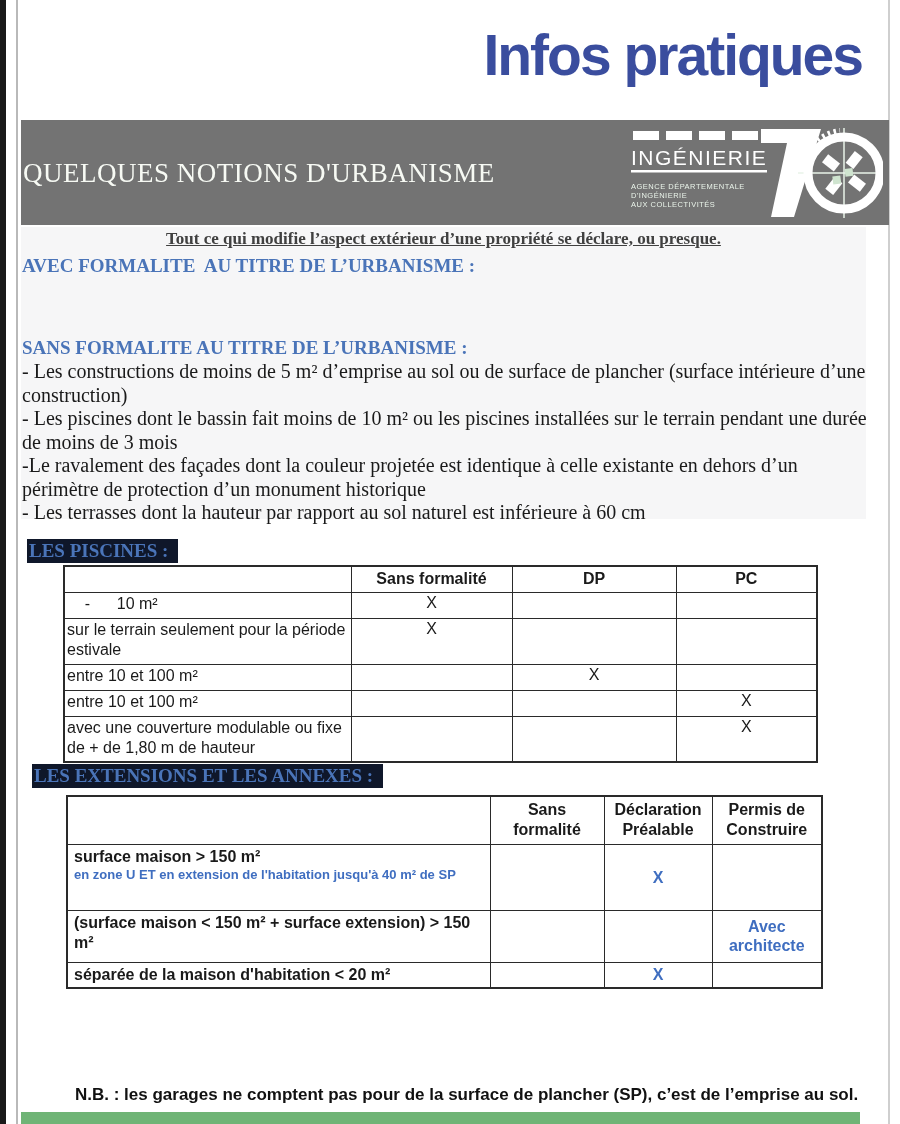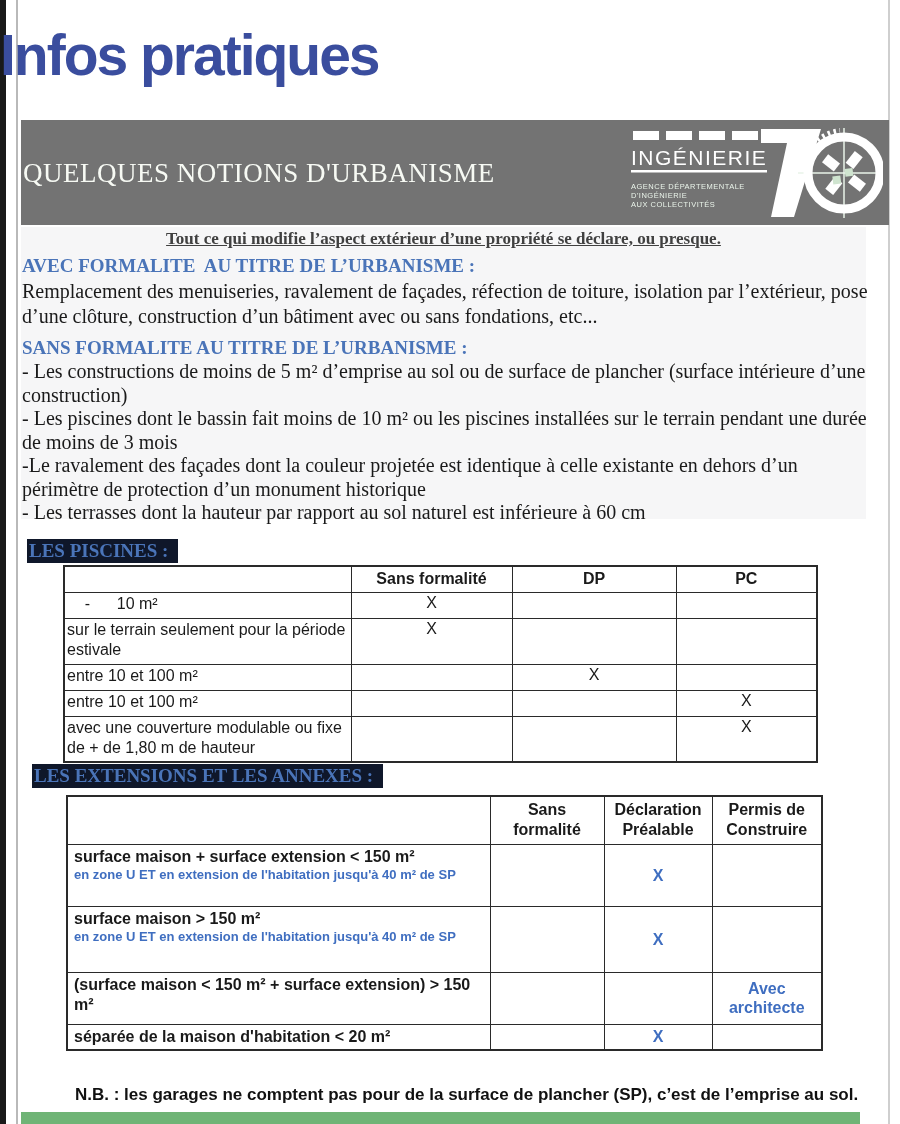--- a/index.html
+++ b/index.html
@@ -3,21 +3,21 @@
 <meta charset="utf-8">
 <style>
   html,body{margin:0;padding:0;background:#fff;}
   .page{position:relative;width:900px;height:1124px;background:#ffffff;overflow:hidden;
         font-family:"Liberation Serif",serif;color:#1a1a1a;}
   
   .edge-black{position:absolute;left:0;top:0;width:6px;height:100%;background:#191919;}
   .edge-line-left{position:absolute;left:16px;top:0;width:2px;height:100%;background:#b9b9b9;}
   .edge-line-right{position:absolute;left:888px;top:0;width:2px;height:100%;background:#cfcfcf;}
 
-  .doc-title{position:absolute;top:22px;left:0;right:38px;margin:0;text-align:left;
+  .doc-title{position:absolute;top:22px;left:0;right:38px;margin:0;text-align:right;
              font-family:"Liberation Sans",sans-serif;font-weight:800;font-size:57px;
              letter-spacing:-2px;color:#3a4d9e;}
 
   .banner{position:absolute;left:21px;top:120px;width:868px;height:105px;background:#737373;}
   .banner-title{position:absolute;left:2px;top:50%;transform:translateY(-50%);
                 font-size:27px;color:#f7faf4;letter-spacing:.5px;white-space:pre;}
   .logo{position:absolute;right:6px;top:7px;}
 
   .gray-panel{position:absolute;left:21px;top:227px;width:845px;height:292px;background:#f6f6f7;}
 
@@ -105,21 +105,20 @@
         </g>
       </g>
     </svg>
   </div>
 
   <div class="gray-panel"></div>
 
   <div class="notice">Tout ce qui modifie l’aspect extérieur d’une propriété se déclare, ou presque.</div>
 
   <div class="sec-head head-avec">AVEC FORMALITE  AU TITRE DE L’URBANISME :</div>
-  <div class="body-text">Remplacement des menuiseries, ravalement de façades, réfection de toiture, isolation par l’extérieur, pose d’une clôture, construction d’un bâtiment avec ou sans fondations, etc...</div>
 
   <div class="sec-head head-sans">SANS FORMALITE AU TITRE DE L’URBANISME :</div>
   <div class="sans-list">
     <div>- Les constructions de moins de 5 m² d’emprise au sol ou de surface de plancher (surface intérieure d’une construction)</div>
     <div>- Les piscines dont le bassin fait moins de 10 m² ou les piscines installées sur le terrain pendant une durée de moins de 3 mois</div>
     <div>-Le ravalement des façades dont la couleur projetée est identique à celle existante en dehors d’un périmètre de protection d’un monument historique</div>
     <div>- Les terrasses dont la hauteur par rapport au sol naturel est inférieure à 60 cm</div>
   </div>
 
   <div class="tbl-head head-piscines">LES PISCINES :</div>
@@ -180,31 +179,20 @@
         <col style="width:108px">
         <col style="width:110px">
       </colgroup>
     <tbody>
         <tr class="er-h">
       <th></th>
       <th>Sans formalité</th>
       <th>Déclaration Préalable</th>
       <th>Permis de Construire</th>
     </tr>
-    <tr class="er-1">
-      <td class="lbl">
-        <div class="cellflex">
-          <div class="ext-main">surface maison + surface extension &lt; 150 m²</div>
-          <div class="ext-sub">en zone U ET en extension de l'habitation jusqu'à 40 m² de SP</div>
-        </div>
-      </td>
-      <td class="mark"></td>
-      <td class="mark">X</td>
-      <td class="mark"></td>
-    </tr>
     <tr class="er-2">
       <td class="lbl">
         <div class="cellflex">
           <div class="ext-main">surface maison &gt; 150 m²</div>
           <div class="ext-sub">en zone U ET en extension de l'habitation jusqu'à 40 m² de SP</div>
         </div>
       </td>
       <td class="mark"></td>
       <td class="mark">X</td>
       <td class="mark"></td>

